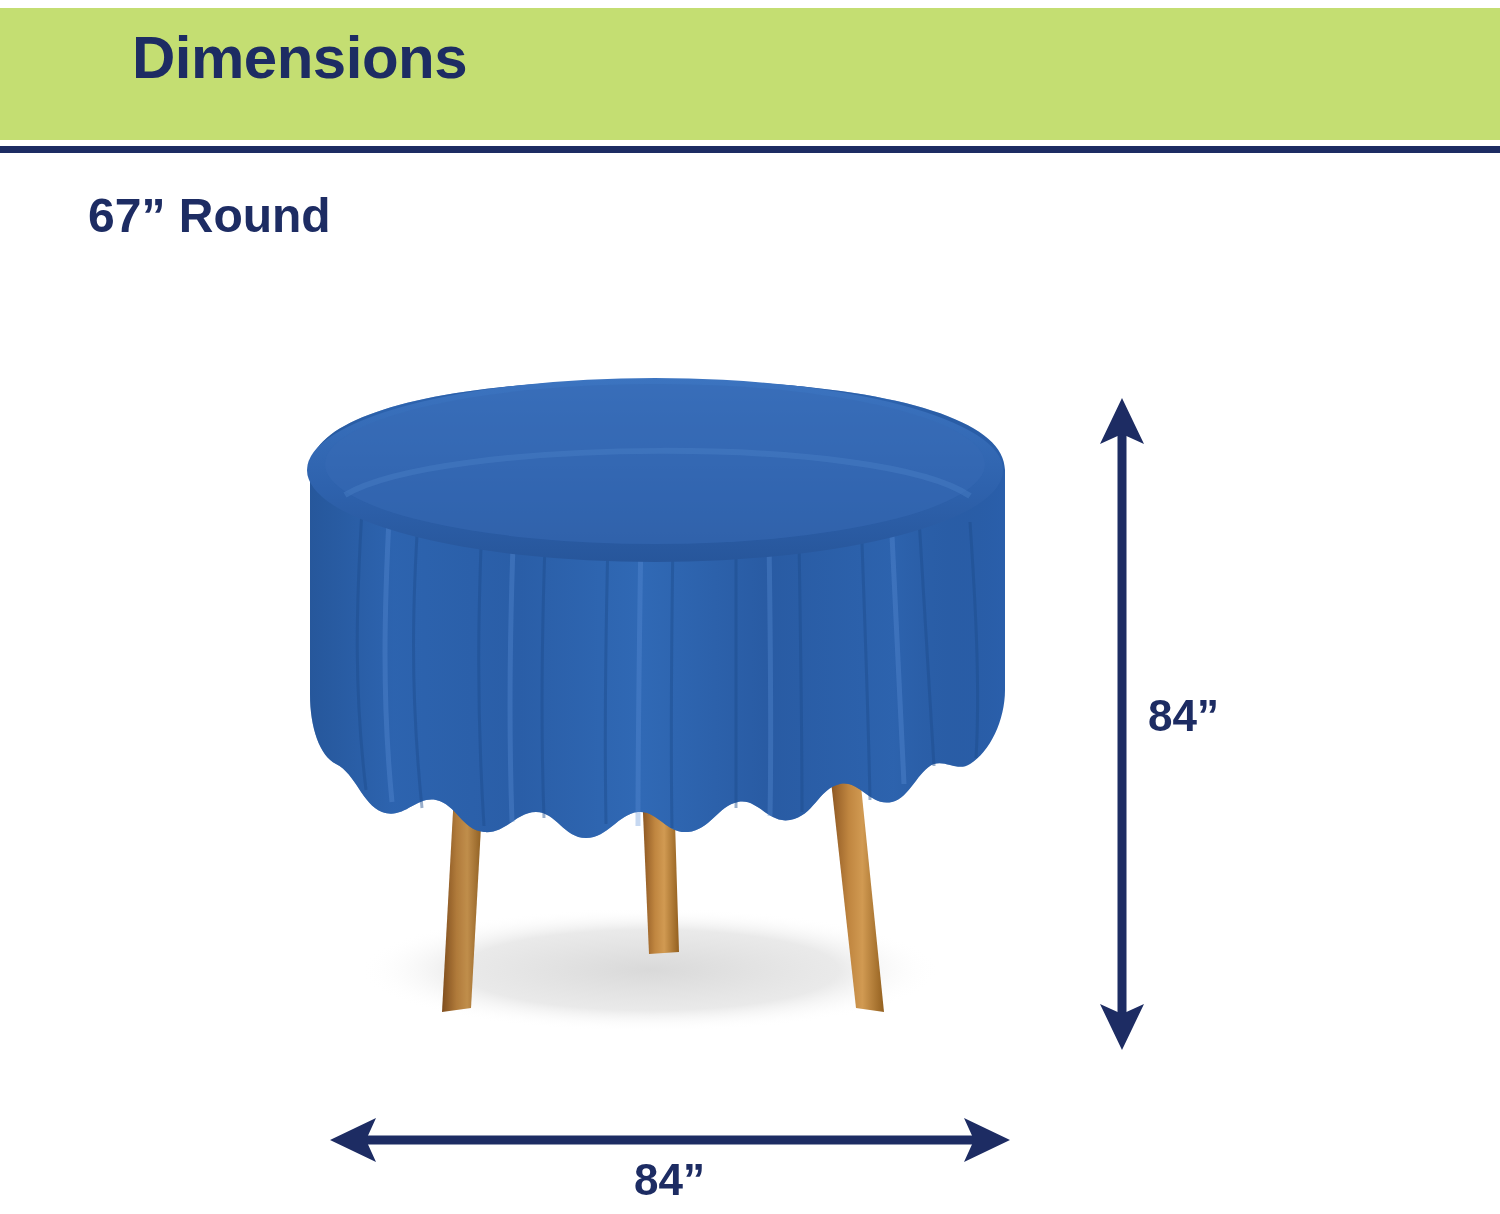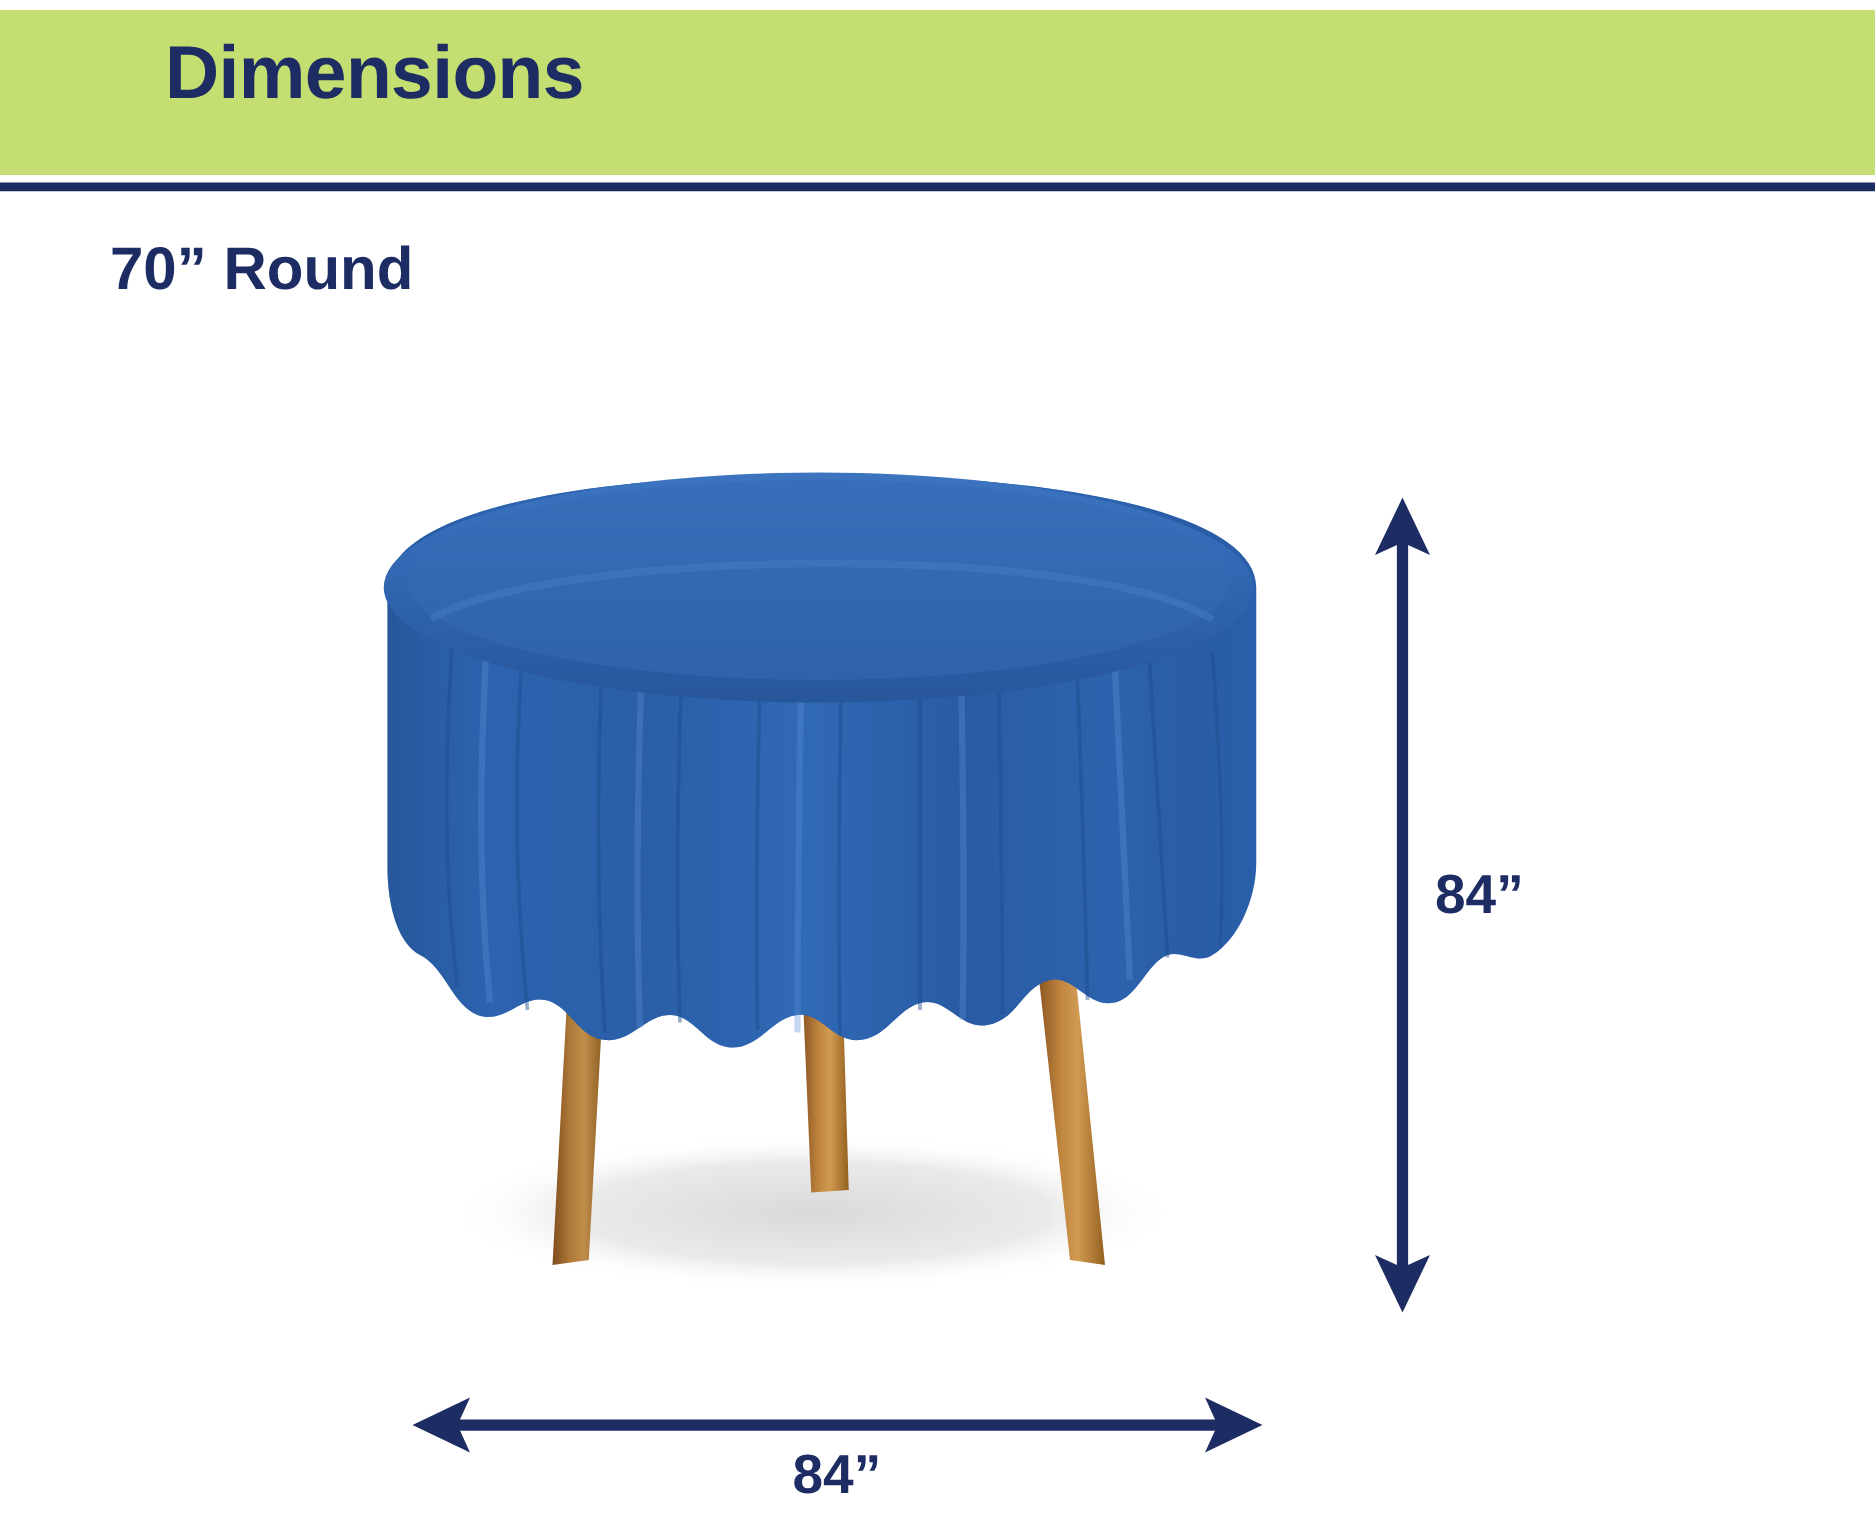--- a/index.html
+++ b/index.html
@@ -102,21 +102,21 @@
     white-space: nowrap;
   }
 </style>
 </head>
 <body>
 
 <div class="header-band"></div>
 <div class="header-title">Dimensions</div>
 <div class="header-rule"></div>
 
-<div class="subtitle">70” Round</div>
+<div class="subtitle">67” Round</div>
 
 <div class="illustration">
   <svg width="780" height="710" viewBox="0 0 780 710" xmlns="http://www.w3.org/2000/svg">
     <defs>
       <radialGradient id="floorShadow" cx="50%" cy="50%" r="50%">
         <stop offset="0%" stop-color="#d9d9d9" stop-opacity="1"></stop>
         <stop offset="65%" stop-color="#e6e6e6" stop-opacity="0.85"></stop>
         <stop offset="100%" stop-color="#ffffff" stop-opacity="0"></stop>
       </radialGradient>
       <linearGradient id="topGrad" x1="0%" y1="0%" x2="0%" y2="100%">

